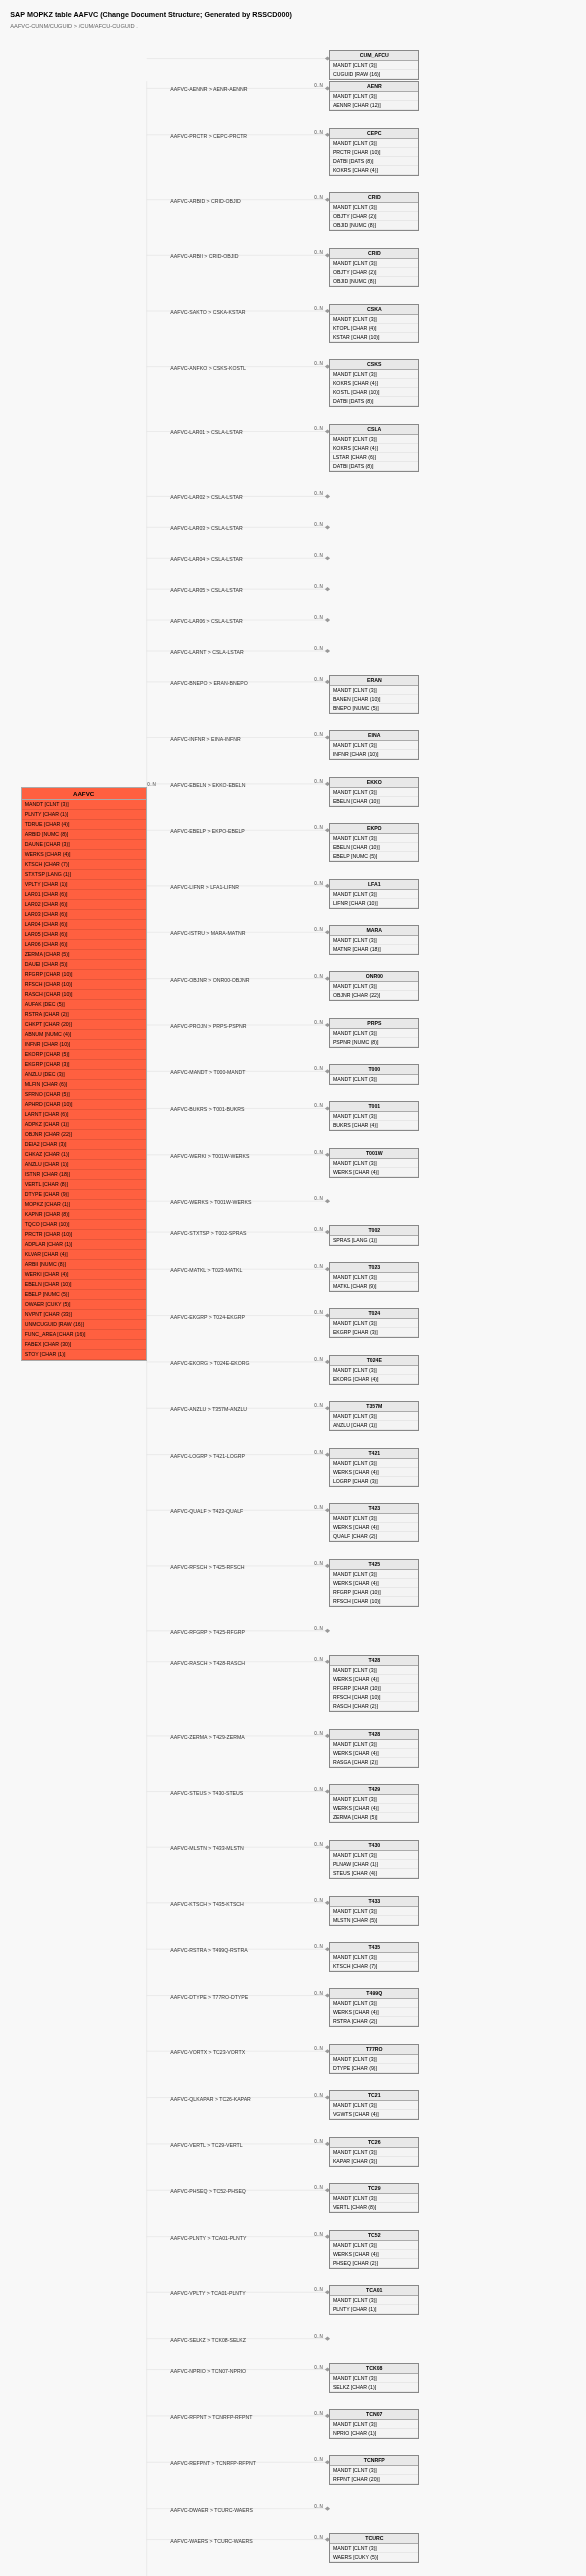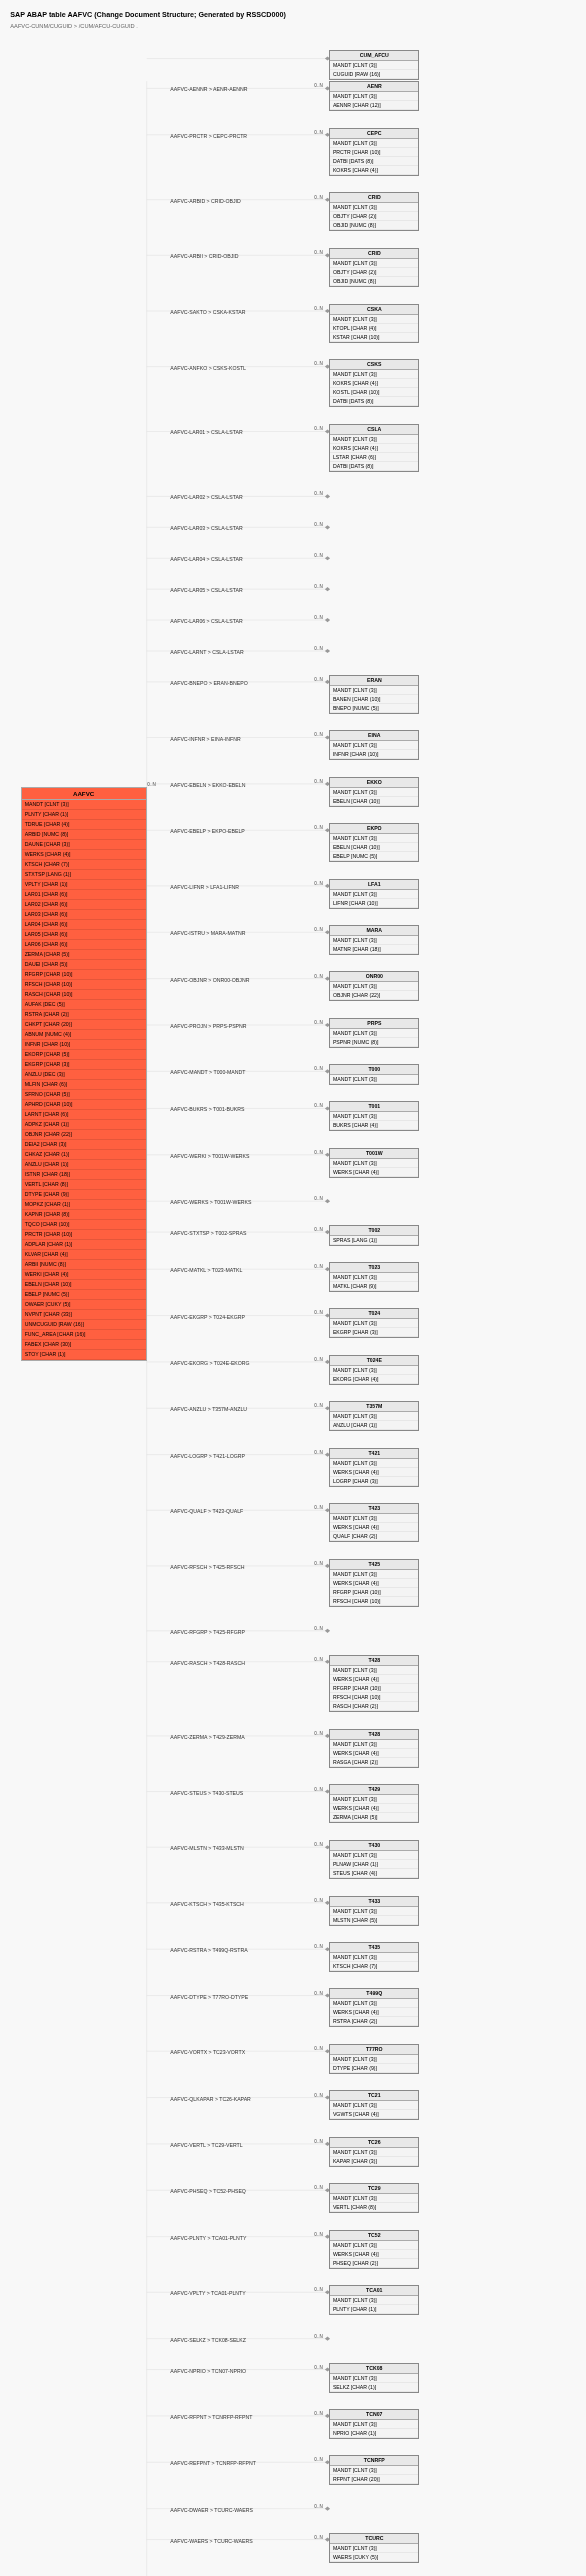--- a/index.html
+++ b/index.html
@@ -76,21 +76,21 @@
     background: #e8e8e8;
   }
   .small-table-row {
     padding: 1px 2.6px;
     border-bottom: 0.5px solid rgba(0,0,0,0.05);
   }
 </style>
 </head>
 <body>
 
-<div class="title">SAP ABAP table AAFVC (Change Document Structure; Generated by RSSCD000)</div>
+<div class="title">SAP MOPKZ table AAFVC (Change Document Structure; Generated by RSSCD000)</div>
 <div class="subtitle">AAFVC-CUNM/CUGUID &gt; /CUM/AFCU-CUGUID .</div>
 
 <div class="diagram" id="diagram" style="height: 2922px;">
   <svg class="connections" id="svg-layer" width="567" height="2922" viewBox="0 0 1100 5672">
       <line x1="265" y1="80" x2="265" y2="5592" stroke="#ddd" stroke-width="1"></line>
       <line x1="265" y1="94" x2="620" y2="94" stroke="#ddd" stroke-width="1"></line>
       <polygon points="611,94 616,90 621,94 616,98" fill="#999"></polygon>
       <line x1="265" y1="184" x2="620" y2="184" stroke="#ddd" stroke-width="1"></line>
       <polygon points="611,184 616,180 621,184 616,188" fill="#999"></polygon>
       <line x1="265" y1="310" x2="620" y2="310" stroke="#ddd" stroke-width="1"></line>

